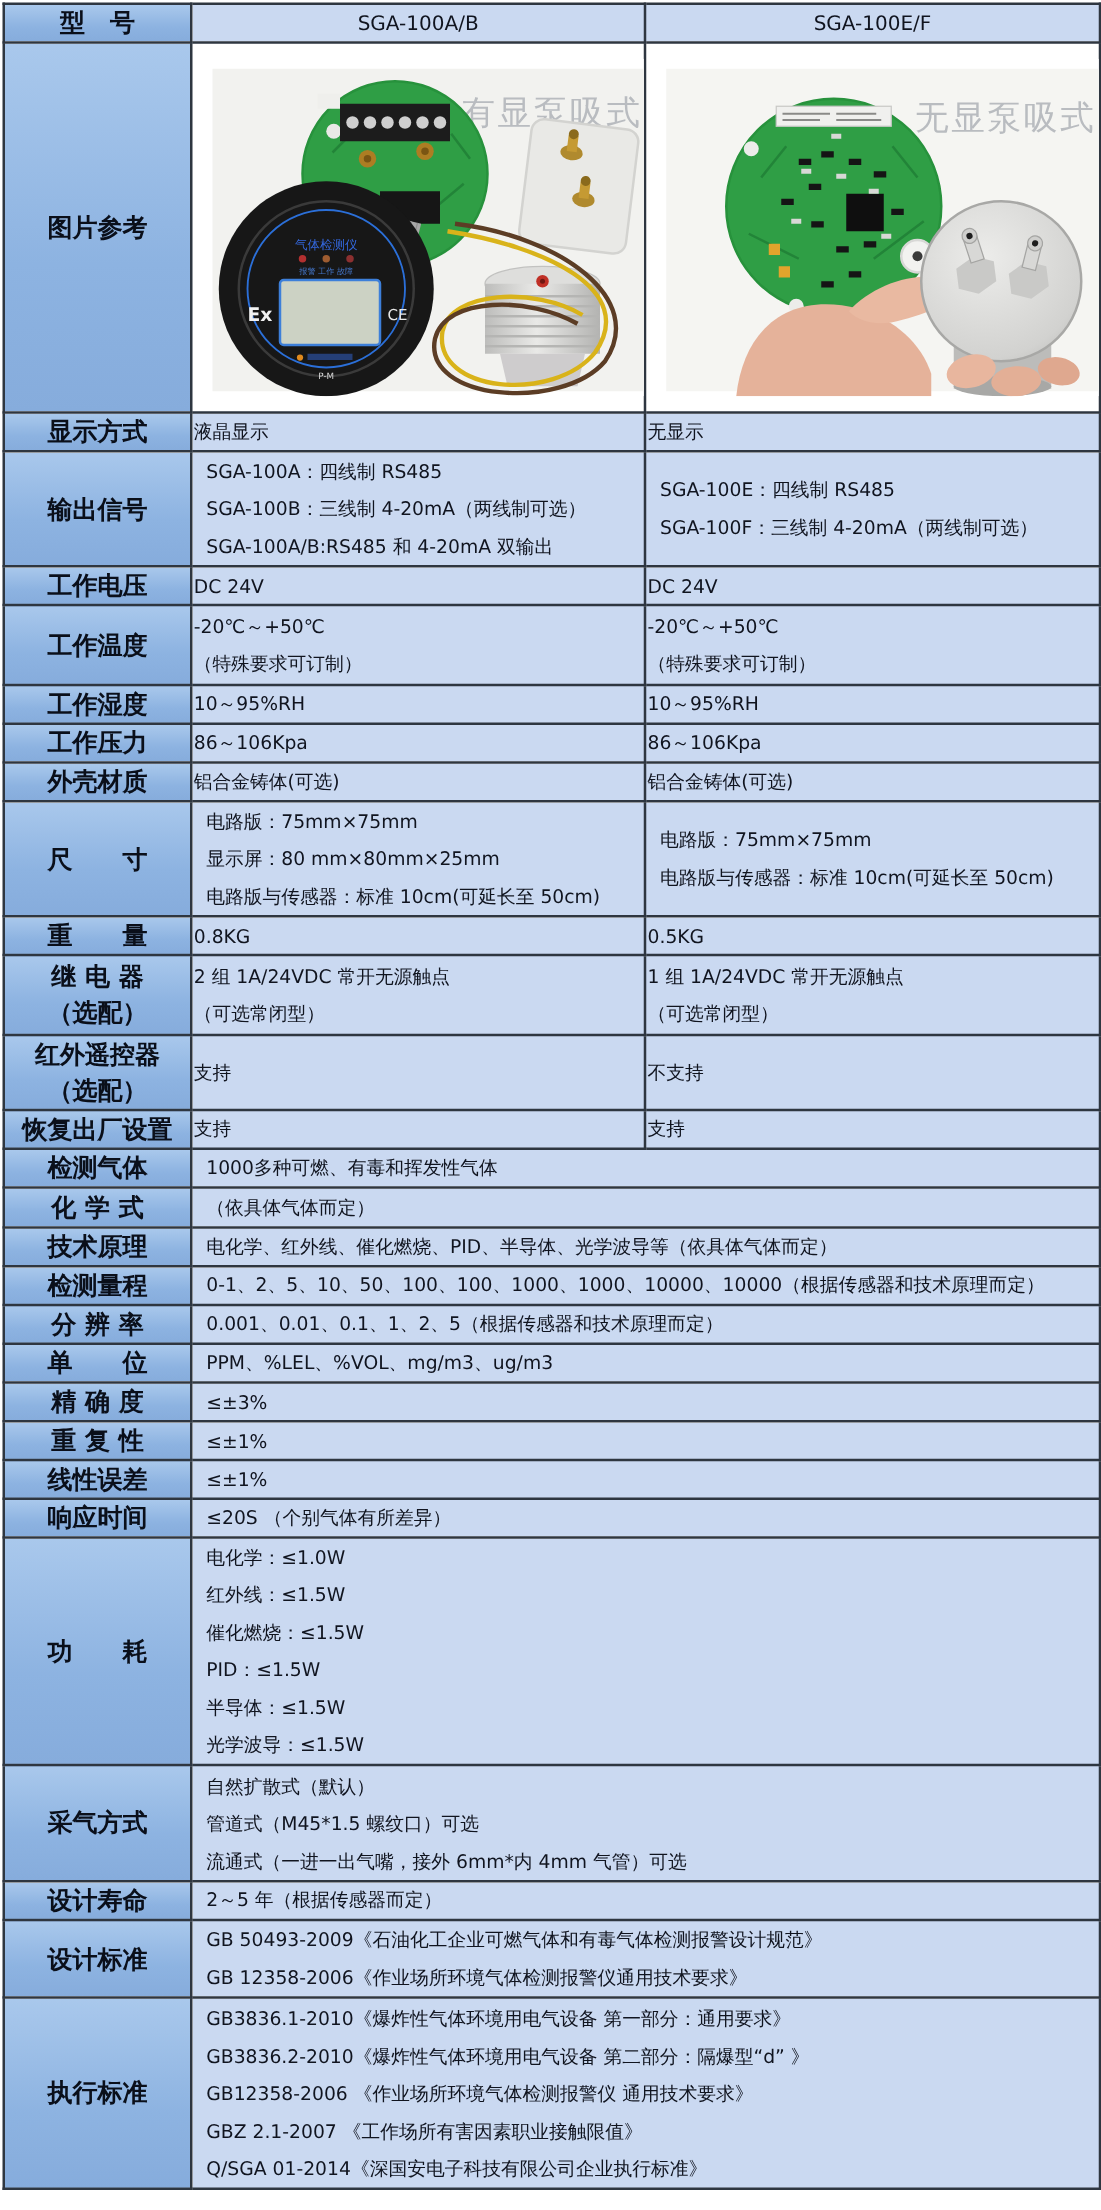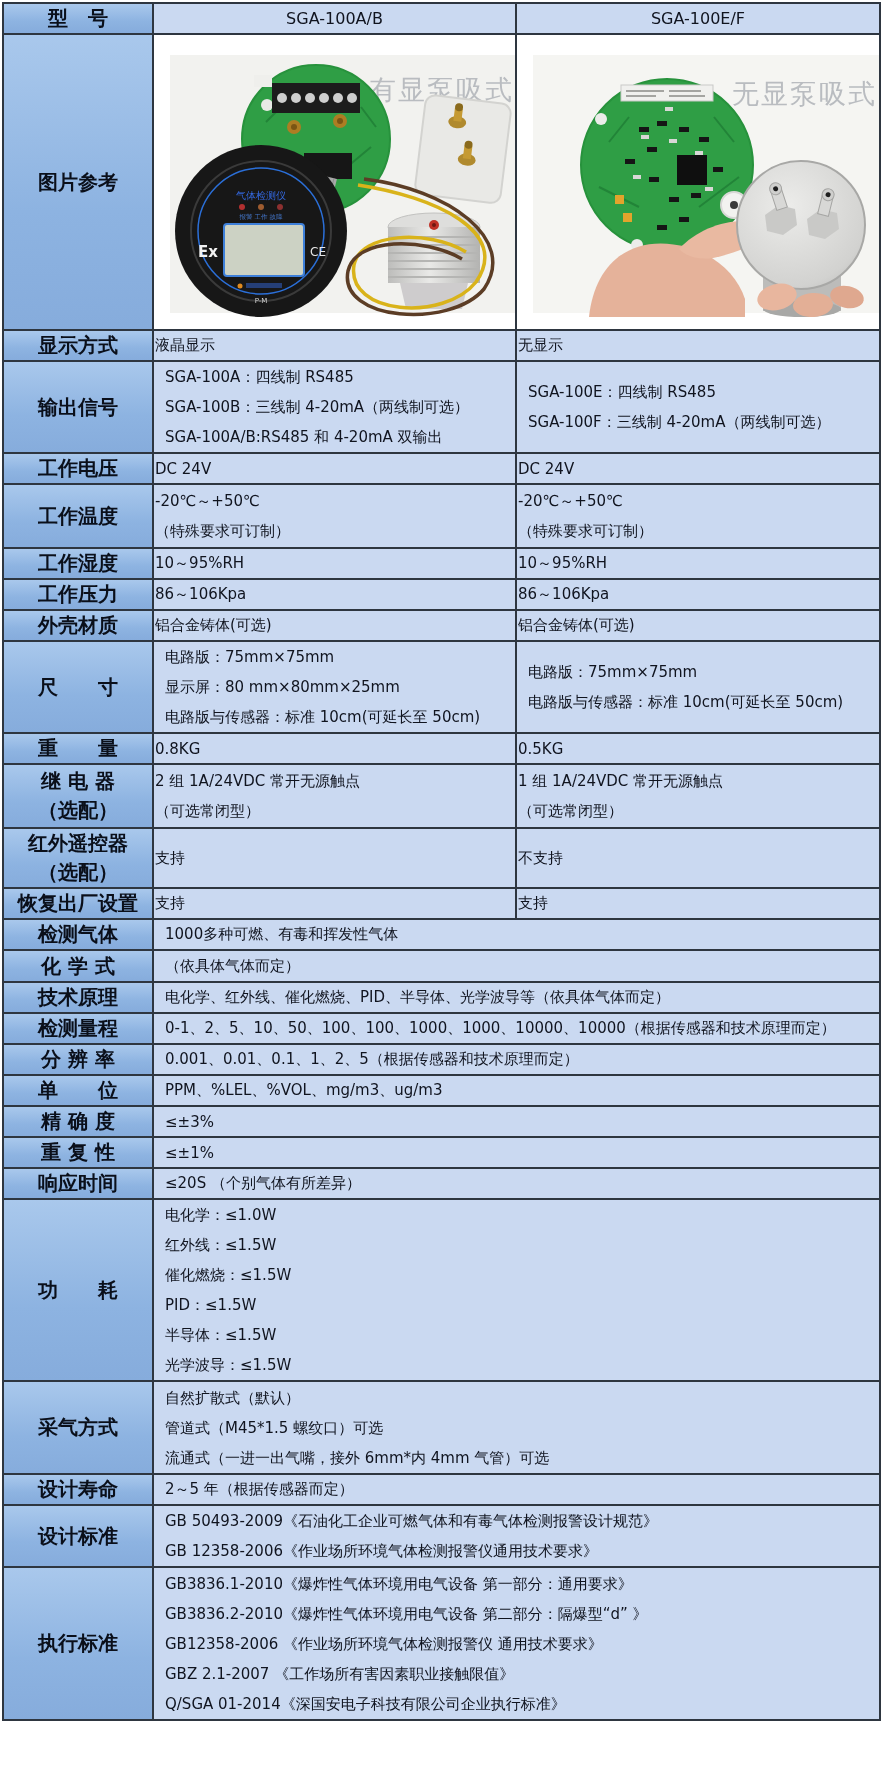--- a/index.html
+++ b/index.html
@@ -293,20 +293,24 @@
     <td class="l" colspan="2">PPM、%LEL、%VOL、mg/m3、ug/m3</td>
   </tr>
   <tr style="height:30px">
     <th class="lab">精 确 度</th>
     <td class="l" colspan="2">≤±3%</td>
   </tr>
   <tr style="height:30px">
     <th class="lab">重 复 性</th>
     <td class="l" colspan="2">≤±1%</td>
   </tr>
+  <tr style="height:30px">
+    <th class="lab">线性误差</th>
+    <td class="l" colspan="2">≤±1%</td>
+  </tr>
   <tr style="height:31px">
     <th class="lab">响应时间</th>
     <td class="l" colspan="2">≤20S （个别气体有所差异）</td>
   </tr>
   <tr style="height:179px">
     <th class="lab">功　　耗</th>
     <td class="l pre" colspan="2">电化学：≤1.0W
 红外线：≤1.5W
 催化燃烧：≤1.5W
 PID：≤1.5W

